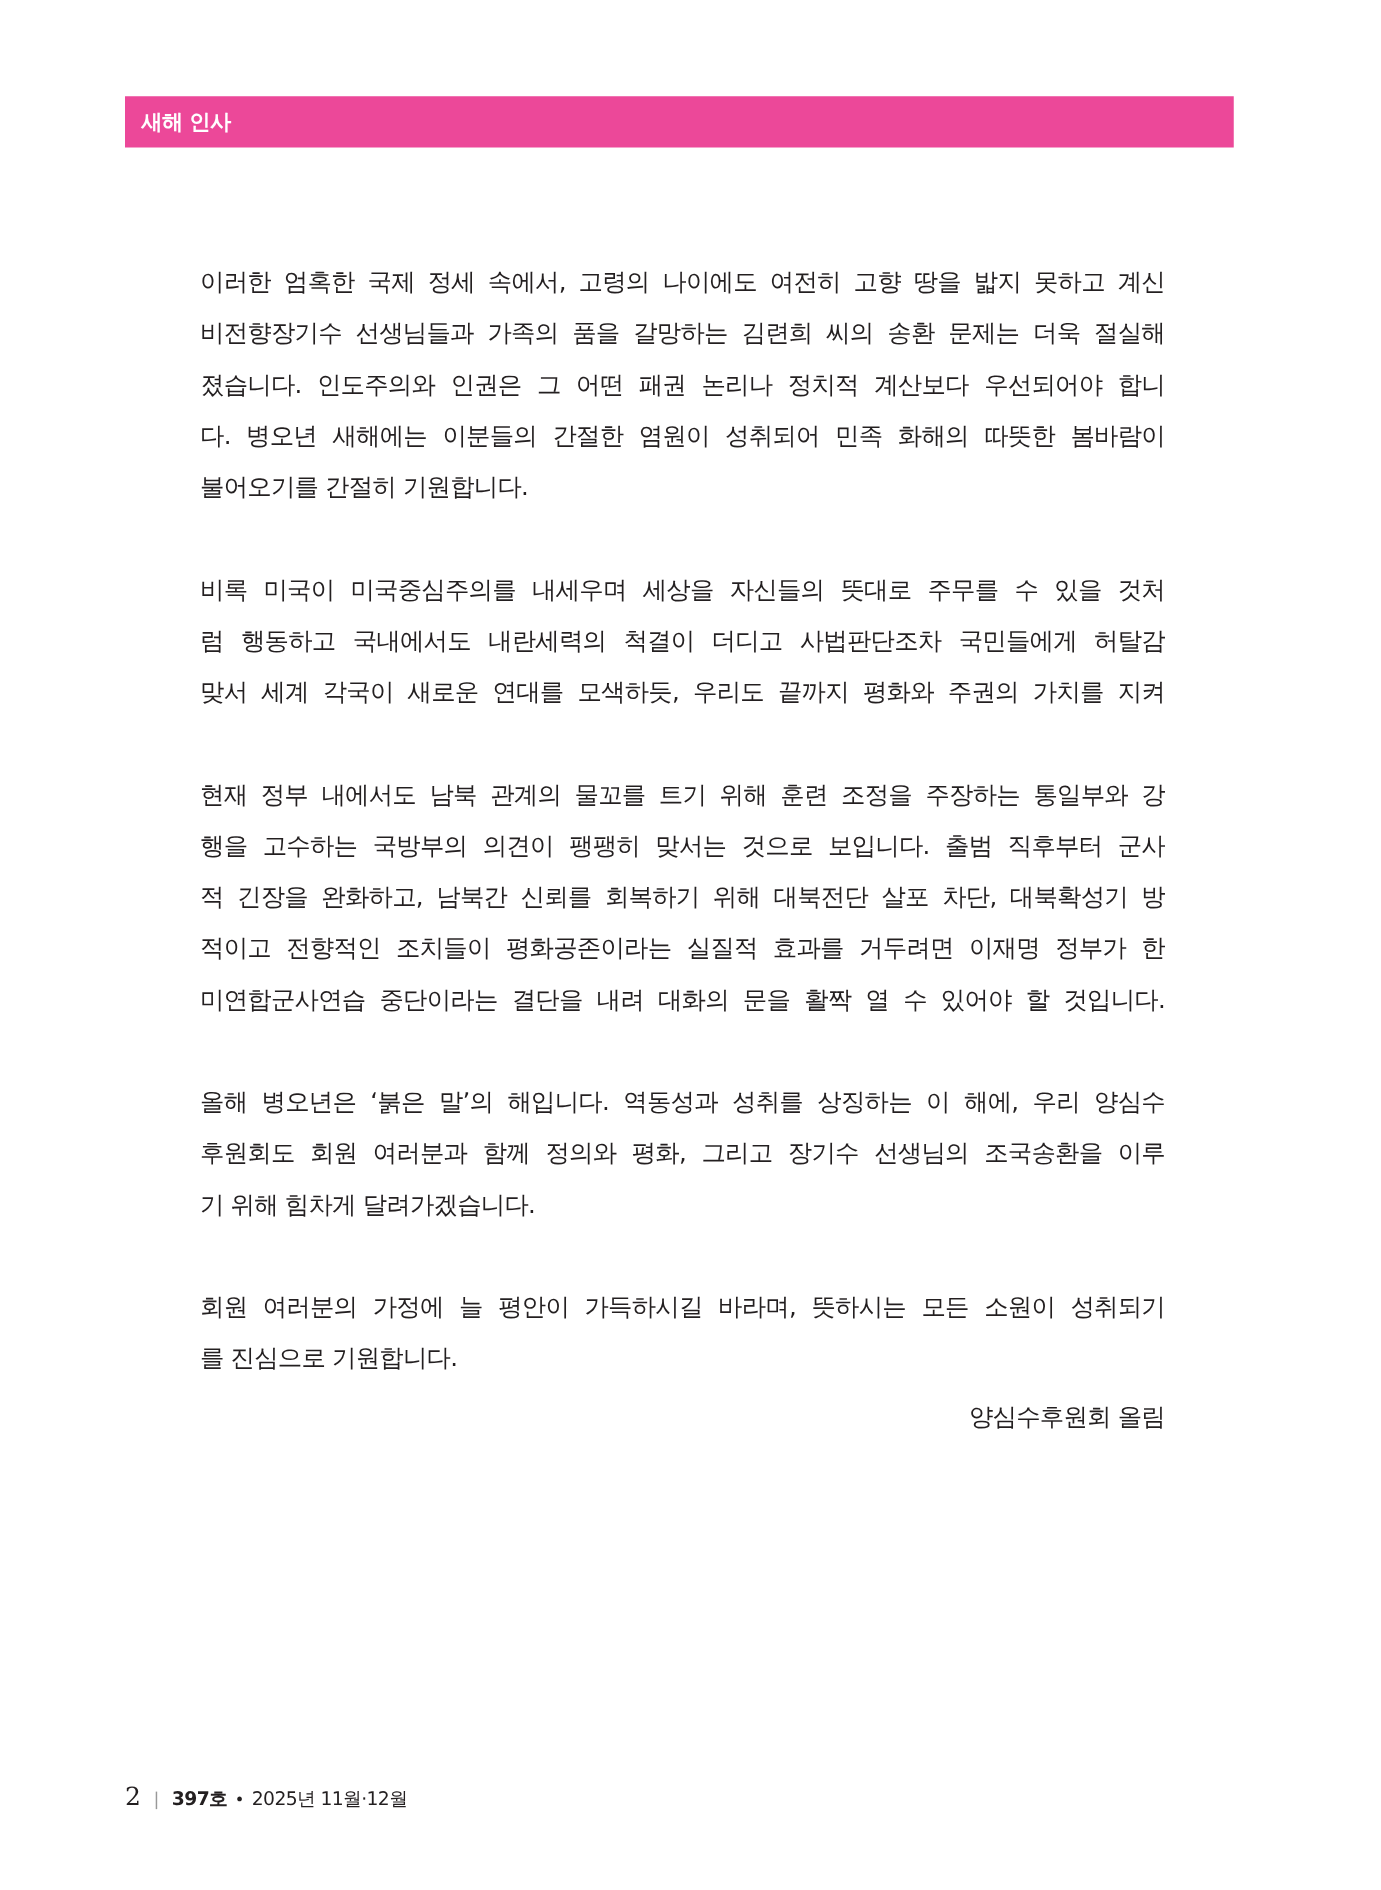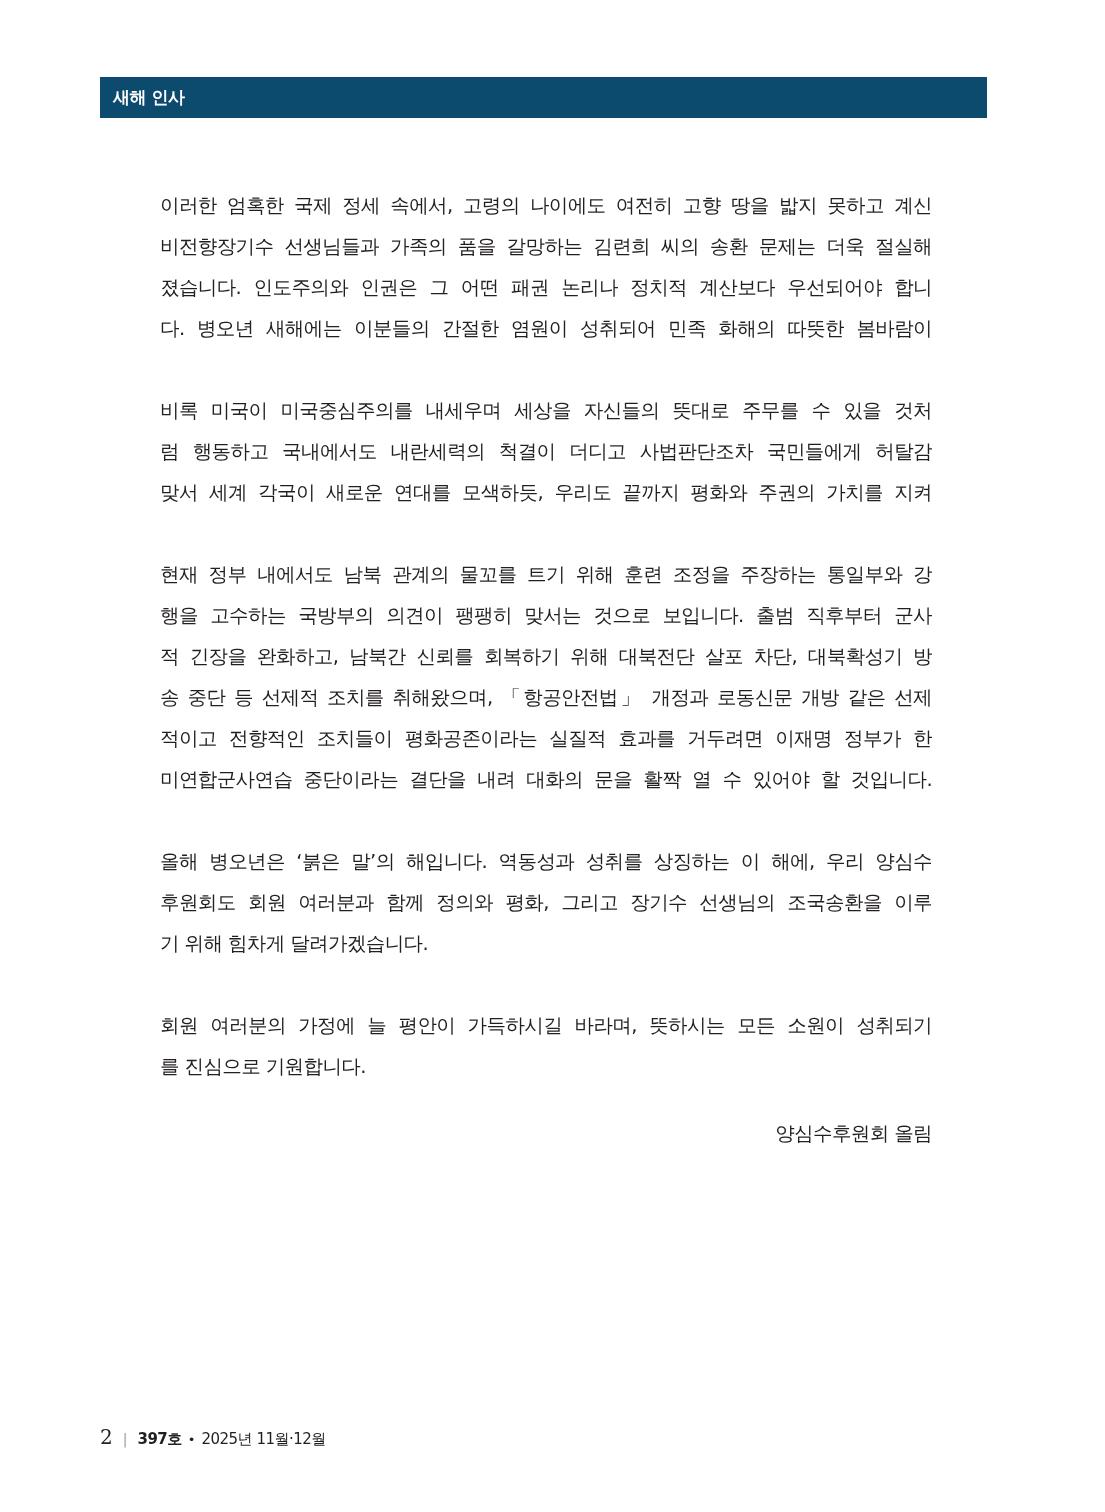--- a/index.html
+++ b/index.html
@@ -1,22 +1,22 @@
 <!DOCTYPE html>
 <html><head>
 <meta charset="utf-8">
 <style>
   html, body { margin: 0; padding: 0; background: #ffffff; }
   body { width: 1105px; height: 1512px; position: relative; overflow: hidden;
          font-family: "DejaVu Sans", "Liberation Sans", sans-serif; color: #231f20; }
   .header-bar { position: absolute; left: 100px; top: 77px; width: 887px; height: 41px;
-                background: #0c4a6e; }
+                background: #ec4899; }
   .header-title { position: absolute; left: 13px; top: 9px; font-size: 17px; font-weight: bold;
                   color: #ffffff; letter-spacing: -0.5px; }
-  .body-text { position: absolute; left: 160px; top: 185px; width: 772px; }
+  .body-text { position: absolute; left: 160px; top: 205px; width: 772px; }
   .para { margin: 0 0 41px 0; font-size: 19.5px; line-height: 41px; letter-spacing: -0.6px;
           text-align: justify; word-break: keep-all; }
   .para .line { display: block; text-align: justify; text-align-last: justify; white-space: nowrap; }
   .para .line.last { text-align-last: left; }
   .closing { margin: 0; font-size: 19.5px; line-height: 41px; letter-spacing: -0.6px; }
   .signature { position: absolute; right: 173px; top: 1113px; font-size: 19.5px;
                line-height: 41px; letter-spacing: -0.6px; }
   .footer { position: absolute; left: 100px; top: 1425px; font-size: 15px; color: #231f20;
             display: flex; align-items: baseline; gap: 6px; }
   .page-number { font-size: 20px; font-family: "DejaVu Serif", "Liberation Serif", serif; }
@@ -31,31 +31,31 @@
 <div class="header-bar">
   <span class="header-title">새해 인사</span>
 </div>
 
 <div class="body-text">
   <p class="para">
     <span class="line">이러한 엄혹한 국제 정세 속에서, 고령의 나이에도 여전히 고향 땅을 밟지 못하고 계신</span>
     <span class="line">비전향장기수 선생님들과 가족의 품을 갈망하는 김련희 씨의 송환 문제는 더욱 절실해</span>
     <span class="line">졌습니다. 인도주의와 인권은 그 어떤 패권 논리나 정치적 계산보다 우선되어야 합니</span>
     <span class="line">다. 병오년 새해에는 이분들의 간절한 염원이 성취되어 민족 화해의 따뜻한 봄바람이</span>
+    <span class="line last">불어오기를 간절히 기원합니다.</span>
   </p>
   <p class="para">
     <span class="line">비록 미국이 미국중심주의를 내세우며 세상을 자신들의 뜻대로 주무를 수 있을 것처</span>
     <span class="line">럼 행동하고 국내에서도 내란세력의 척결이 더디고 사법판단조차 국민들에게 허탈감</span>
     <span class="line">맞서 세계 각국이 새로운 연대를 모색하듯, 우리도 끝까지 평화와 주권의 가치를 지켜</span>
   </p>
   <p class="para">
     <span class="line">현재 정부 내에서도 남북 관계의 물꼬를 트기 위해 훈련 조정을 주장하는 통일부와 강</span>
     <span class="line">행을 고수하는 국방부의 의견이 팽팽히 맞서는 것으로 보입니다. 출범 직후부터 군사</span>
     <span class="line">적 긴장을 완화하고, 남북간 신뢰를 회복하기 위해 대북전단 살포 차단, 대북확성기 방</span>
-    <span class="line">송 중단 등 선제적 조치를 취해왔으며, 「항공안전법」 개정과 로동신문 개방 같은 선제</span>
     <span class="line">적이고 전향적인 조치들이 평화공존이라는 실질적 효과를 거두려면 이재명 정부가 한</span>
     <span class="line">미연합군사연습 중단이라는 결단을 내려 대화의 문을 활짝 열 수 있어야 할 것입니다.</span>
   </p>
   <p class="para">
     <span class="line">올해 병오년은 ‘붉은 말’의 해입니다. 역동성과 성취를 상징하는 이 해에, 우리 양심수</span>
     <span class="line">후원회도 회원 여러분과 함께 정의와 평화, 그리고 장기수 선생님의 조국송환을 이루</span>
     <span class="line last">기 위해 힘차게 달려가겠습니다.</span>
   </p>
   <p class="para">
     <span class="line">회원 여러분의 가정에 늘 평안이 가득하시길 바라며, 뜻하시는 모든 소원이 성취되기</span>

